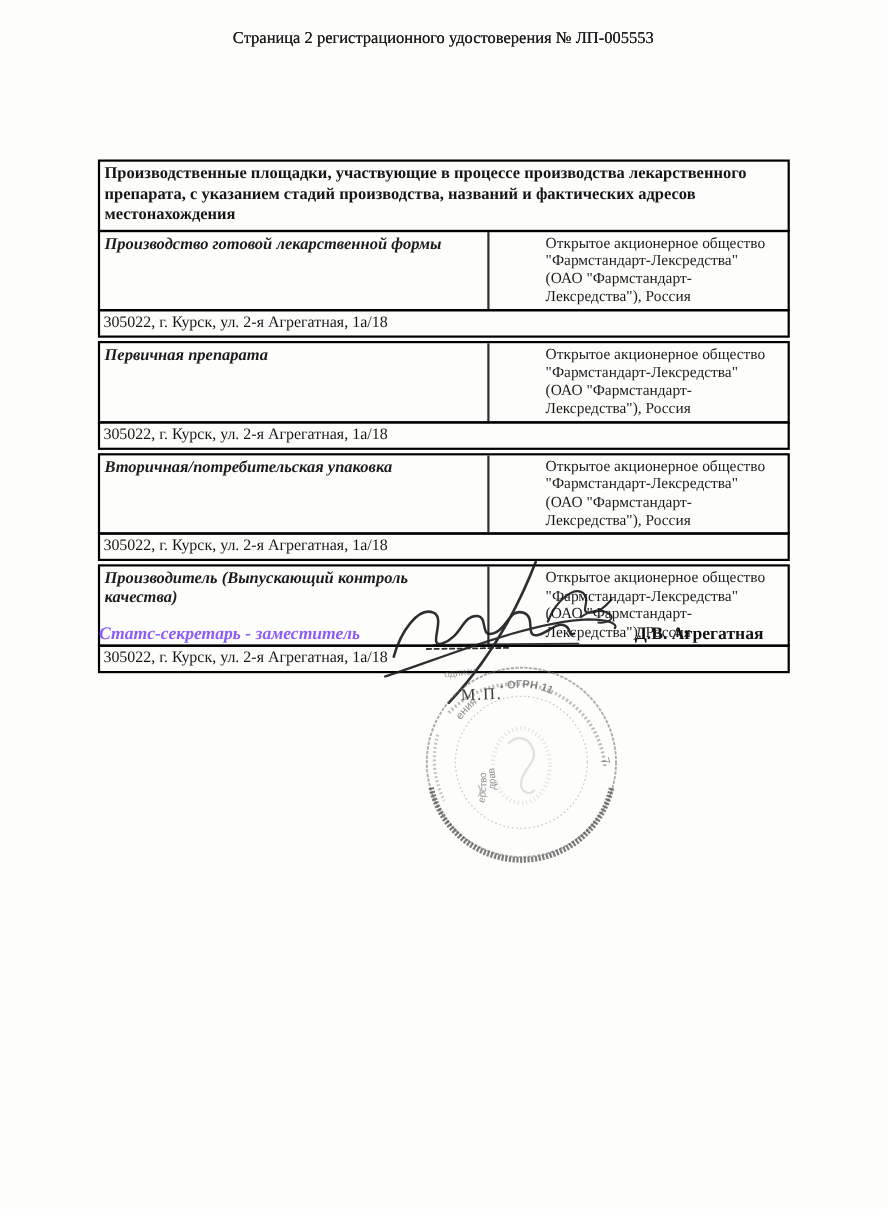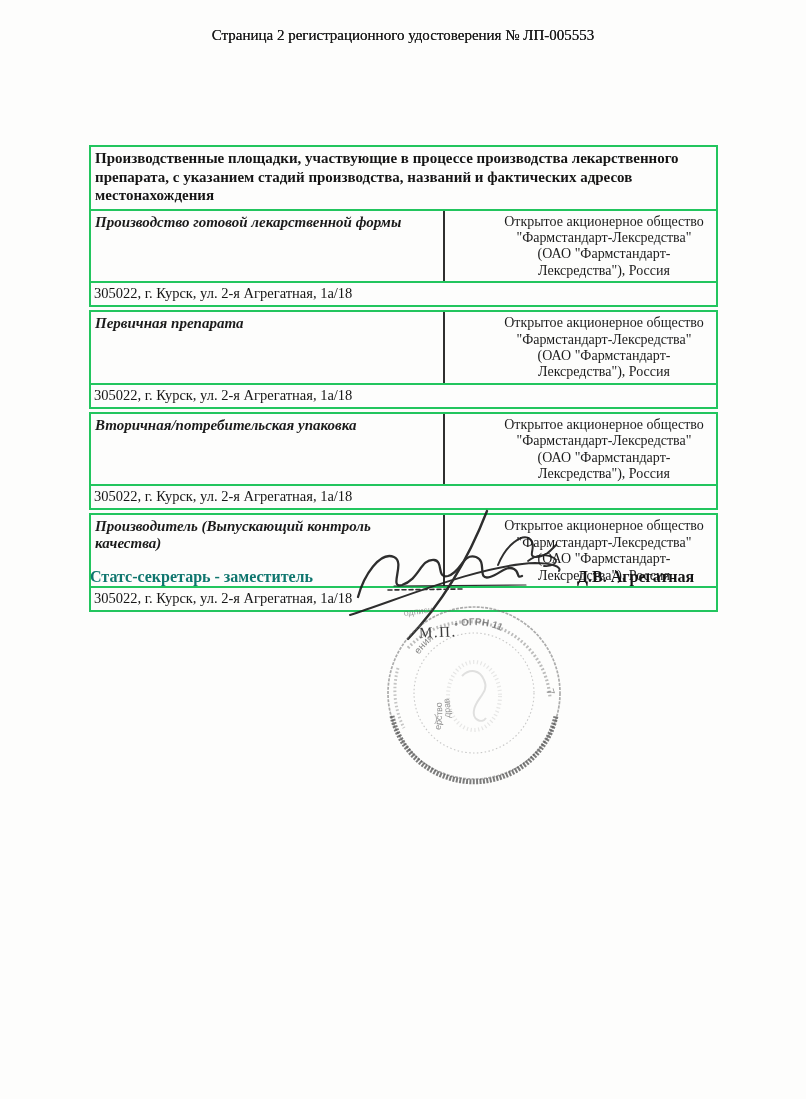--- a/index.html
+++ b/index.html
@@ -10,38 +10,38 @@
     font-family:"Liberation Serif","DejaVu Serif",serif;
     color:#141414;
     overflow:hidden;
   }
   .doc-header{
     position:absolute;left:0;top:27px;width:100%;
     text-align:center;font-size:15px;color:#1a1a1a;
     text-shadow:0 0 .4px #1a1a1a;
   }
   .reg-table{position:absolute;left:89px;top:145px;width:629px;}
-  .tb{border:2px solid #22c55e;box-sizing:border-box;margin-top:-2px;}
+  .tb{border:2px solid #000000;box-sizing:border-box;margin-top:-2px;}
   .tb.first{margin-top:0;}
   .tb.gap{margin-top:3px;}
   .header-block{
     min-height:61px;padding:2px 5px 4px 4px;
     font-weight:bold;font-size:15px;line-height:18.5px;color:#151515;
   }
   .row-block{display:flex;min-height:52px;align-items:stretch;gap:29px;}
   .cell-stage{
     width:354px;box-sizing:border-box;border-right:2px solid #2f2f2f;
     padding:3px 8px 3px 4px;font-style:italic;font-weight:bold;font-size:15px;
     color:#1b1b1b;
   }
-  .cell-company{flex:1;padding:3px 4px 2px 22px;font-size:14px;line-height:16.4px;color:#1b1b1b;text-align:center;}
+  .cell-company{flex:1;padding:3px 4px 2px 22px;font-size:14px;line-height:16.4px;color:#1b1b1b;}
   .addr-block{min-height:26px;padding:2px 4px 2px 3px;font-size:14.5px;color:#161616;}
   .sig-title{
     position:absolute;left:90px;top:566px;width:300px;
-    font-weight:bold;font-size:16px;line-height:22px;color:#0f766e;
+    font-weight:bold;font-size:16px;line-height:22px;color:#8b5cf6;font-style:italic;
   }
   .sig-name{
     position:absolute;left:577px;top:568px;
     font-weight:bold;font-size:16px;color:#131313;
   }
   .mp-mark{
     position:absolute;left:419px;top:624px;
     font-size:15px;letter-spacing:1.5px;color:#3c3c3c;
     transform:rotate(-2deg);
   }

